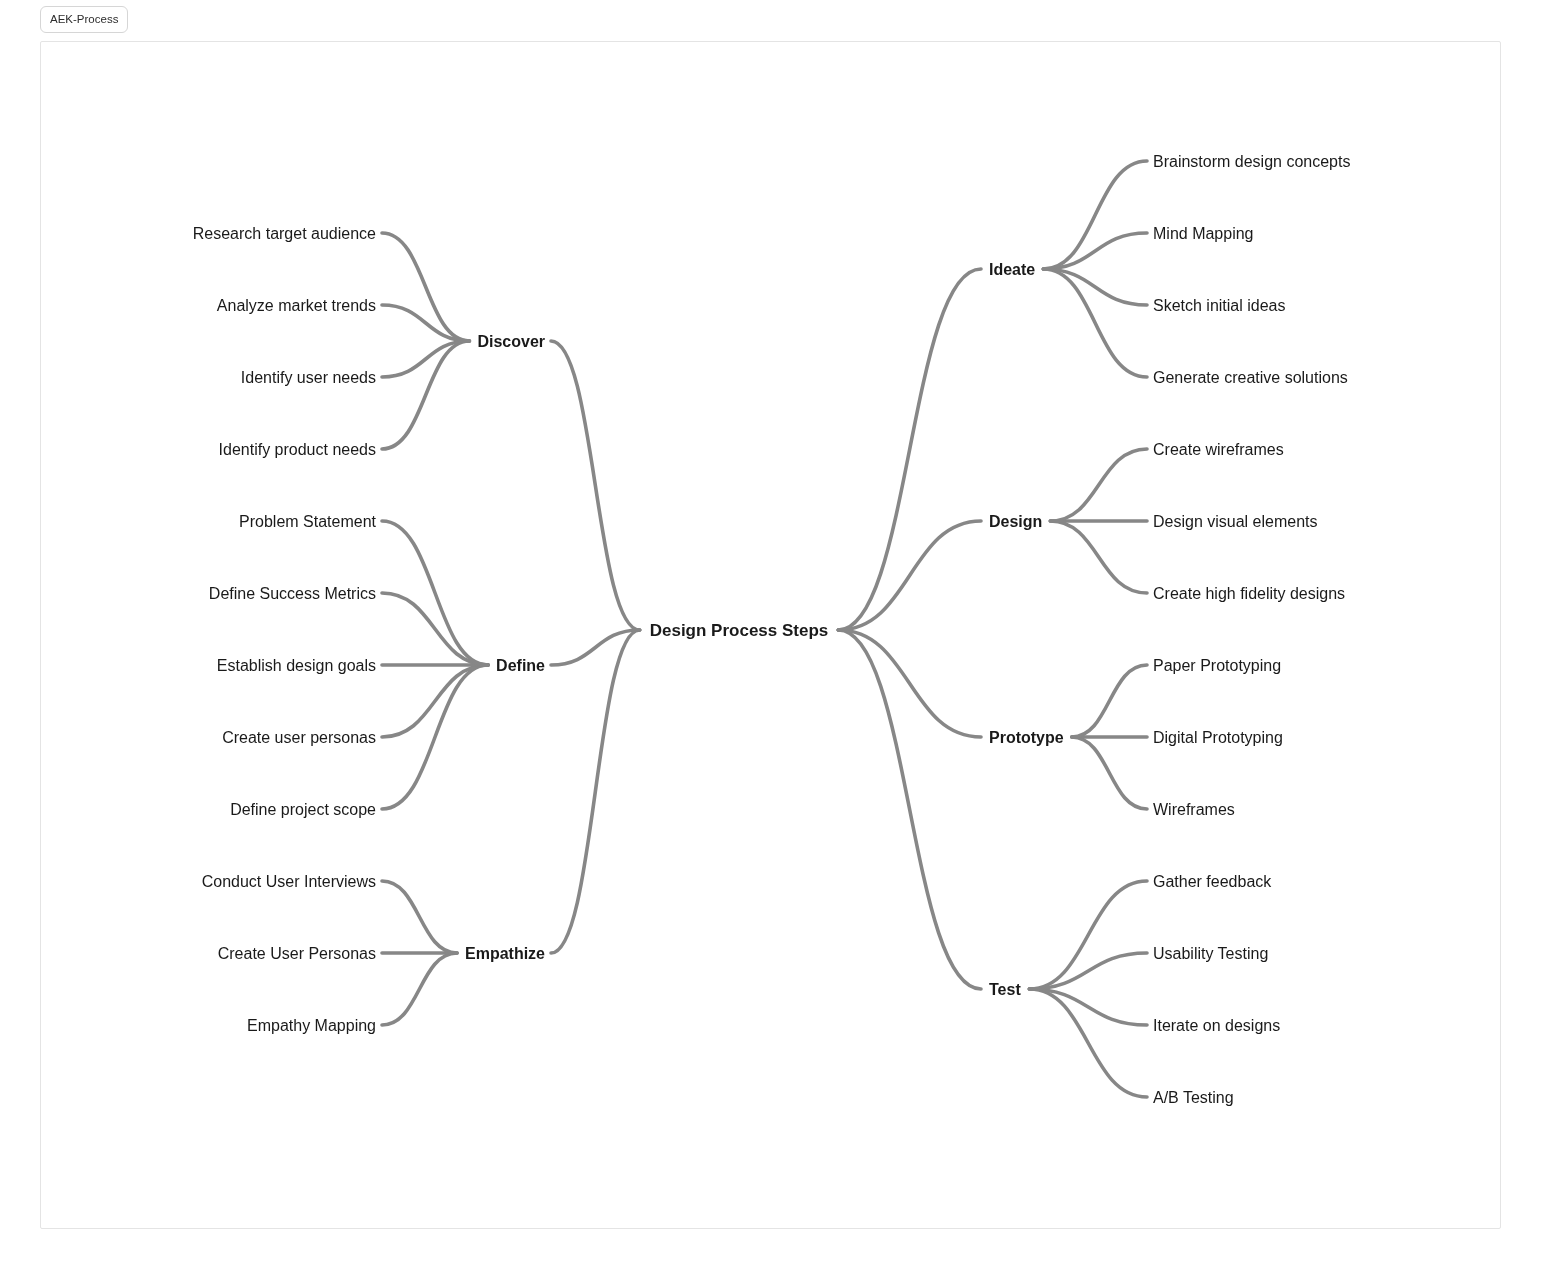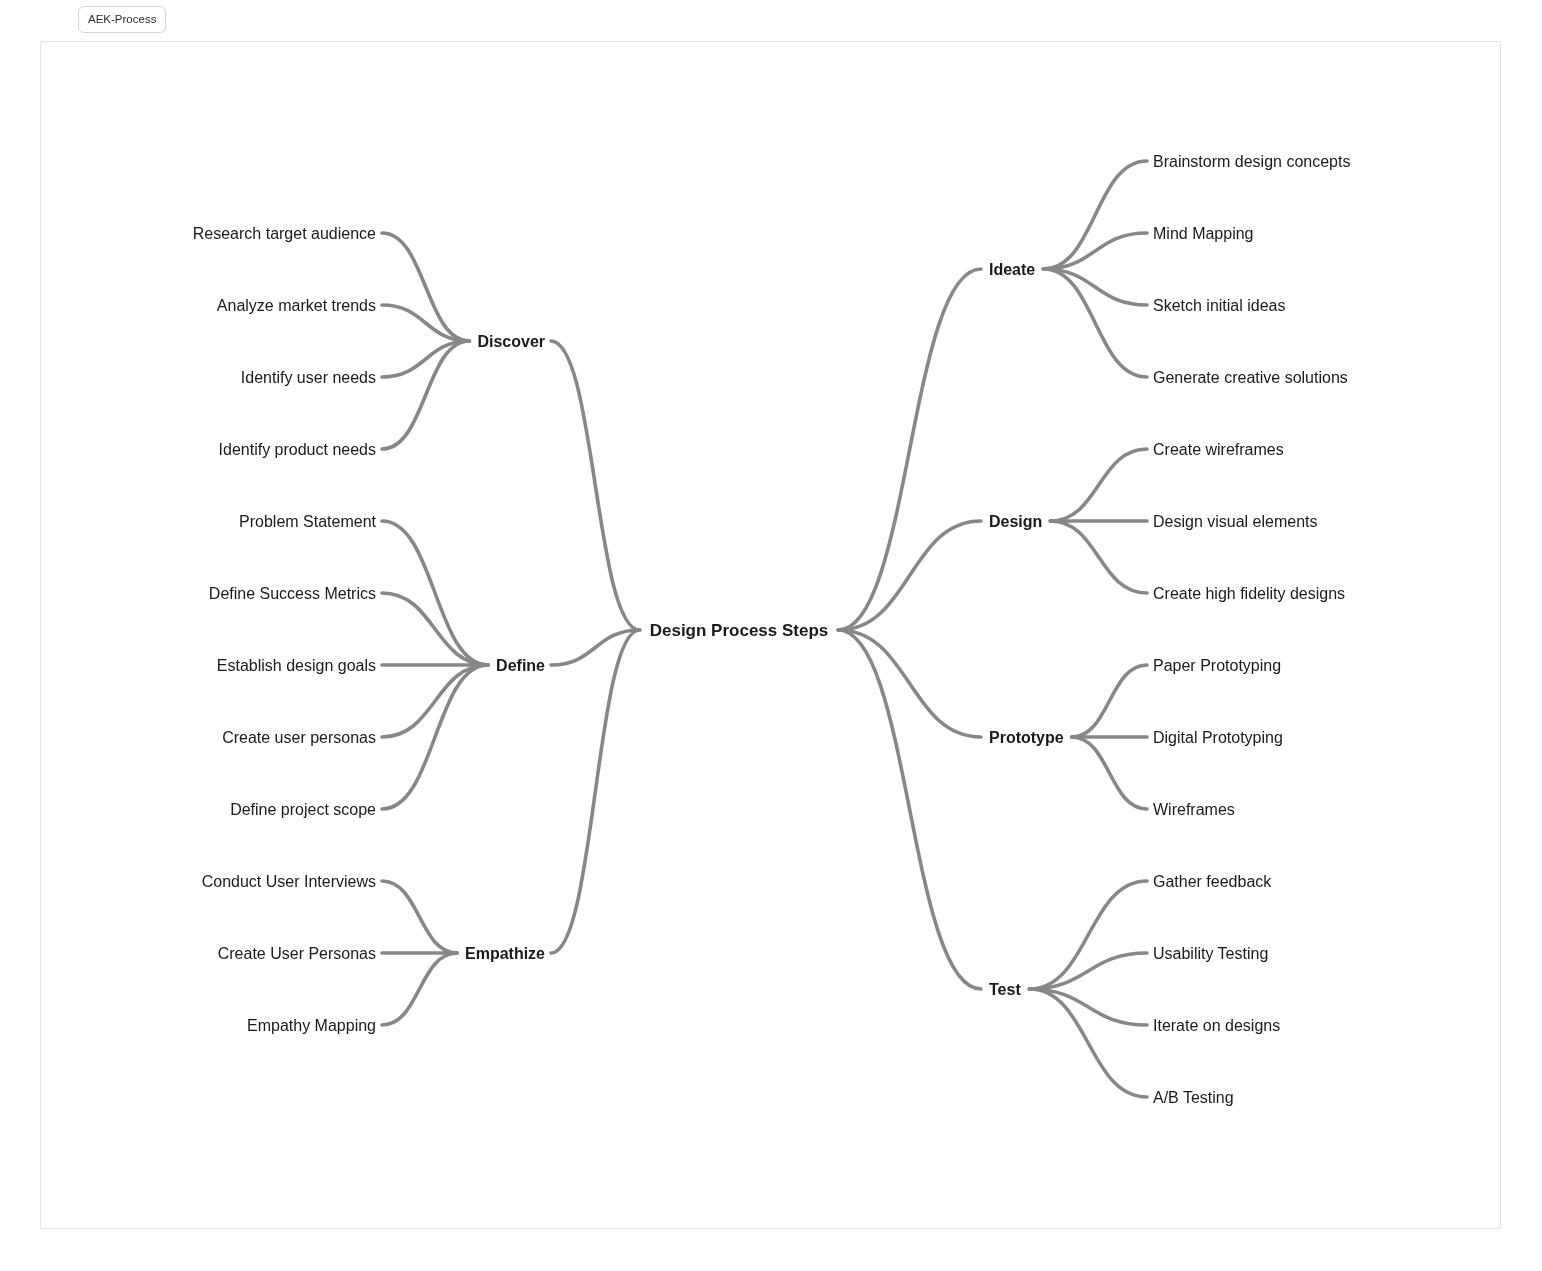--- a/index.html
+++ b/index.html
@@ -20,21 +20,20 @@
     padding: 0 9px;
     background: #ffffff;
     border: 1px solid #d6d6d6;
     border-radius: 6px;
     font-family: "Liberation Sans", sans-serif;
     font-size: 11.5px;
     color: #2d2d2d;
     line-height: 25px;
     cursor: pointer;
     box-sizing: border-box;
-    margin-left: 38px;
   }
   .canvas {
     position: absolute;
     left: 40px; top: 41px;
     width: 1461px; height: 1188px;
     background: #ffffff;
     border: 1px solid #e4e4e4;
     border-radius: 2px;
     box-sizing: border-box;
   }

